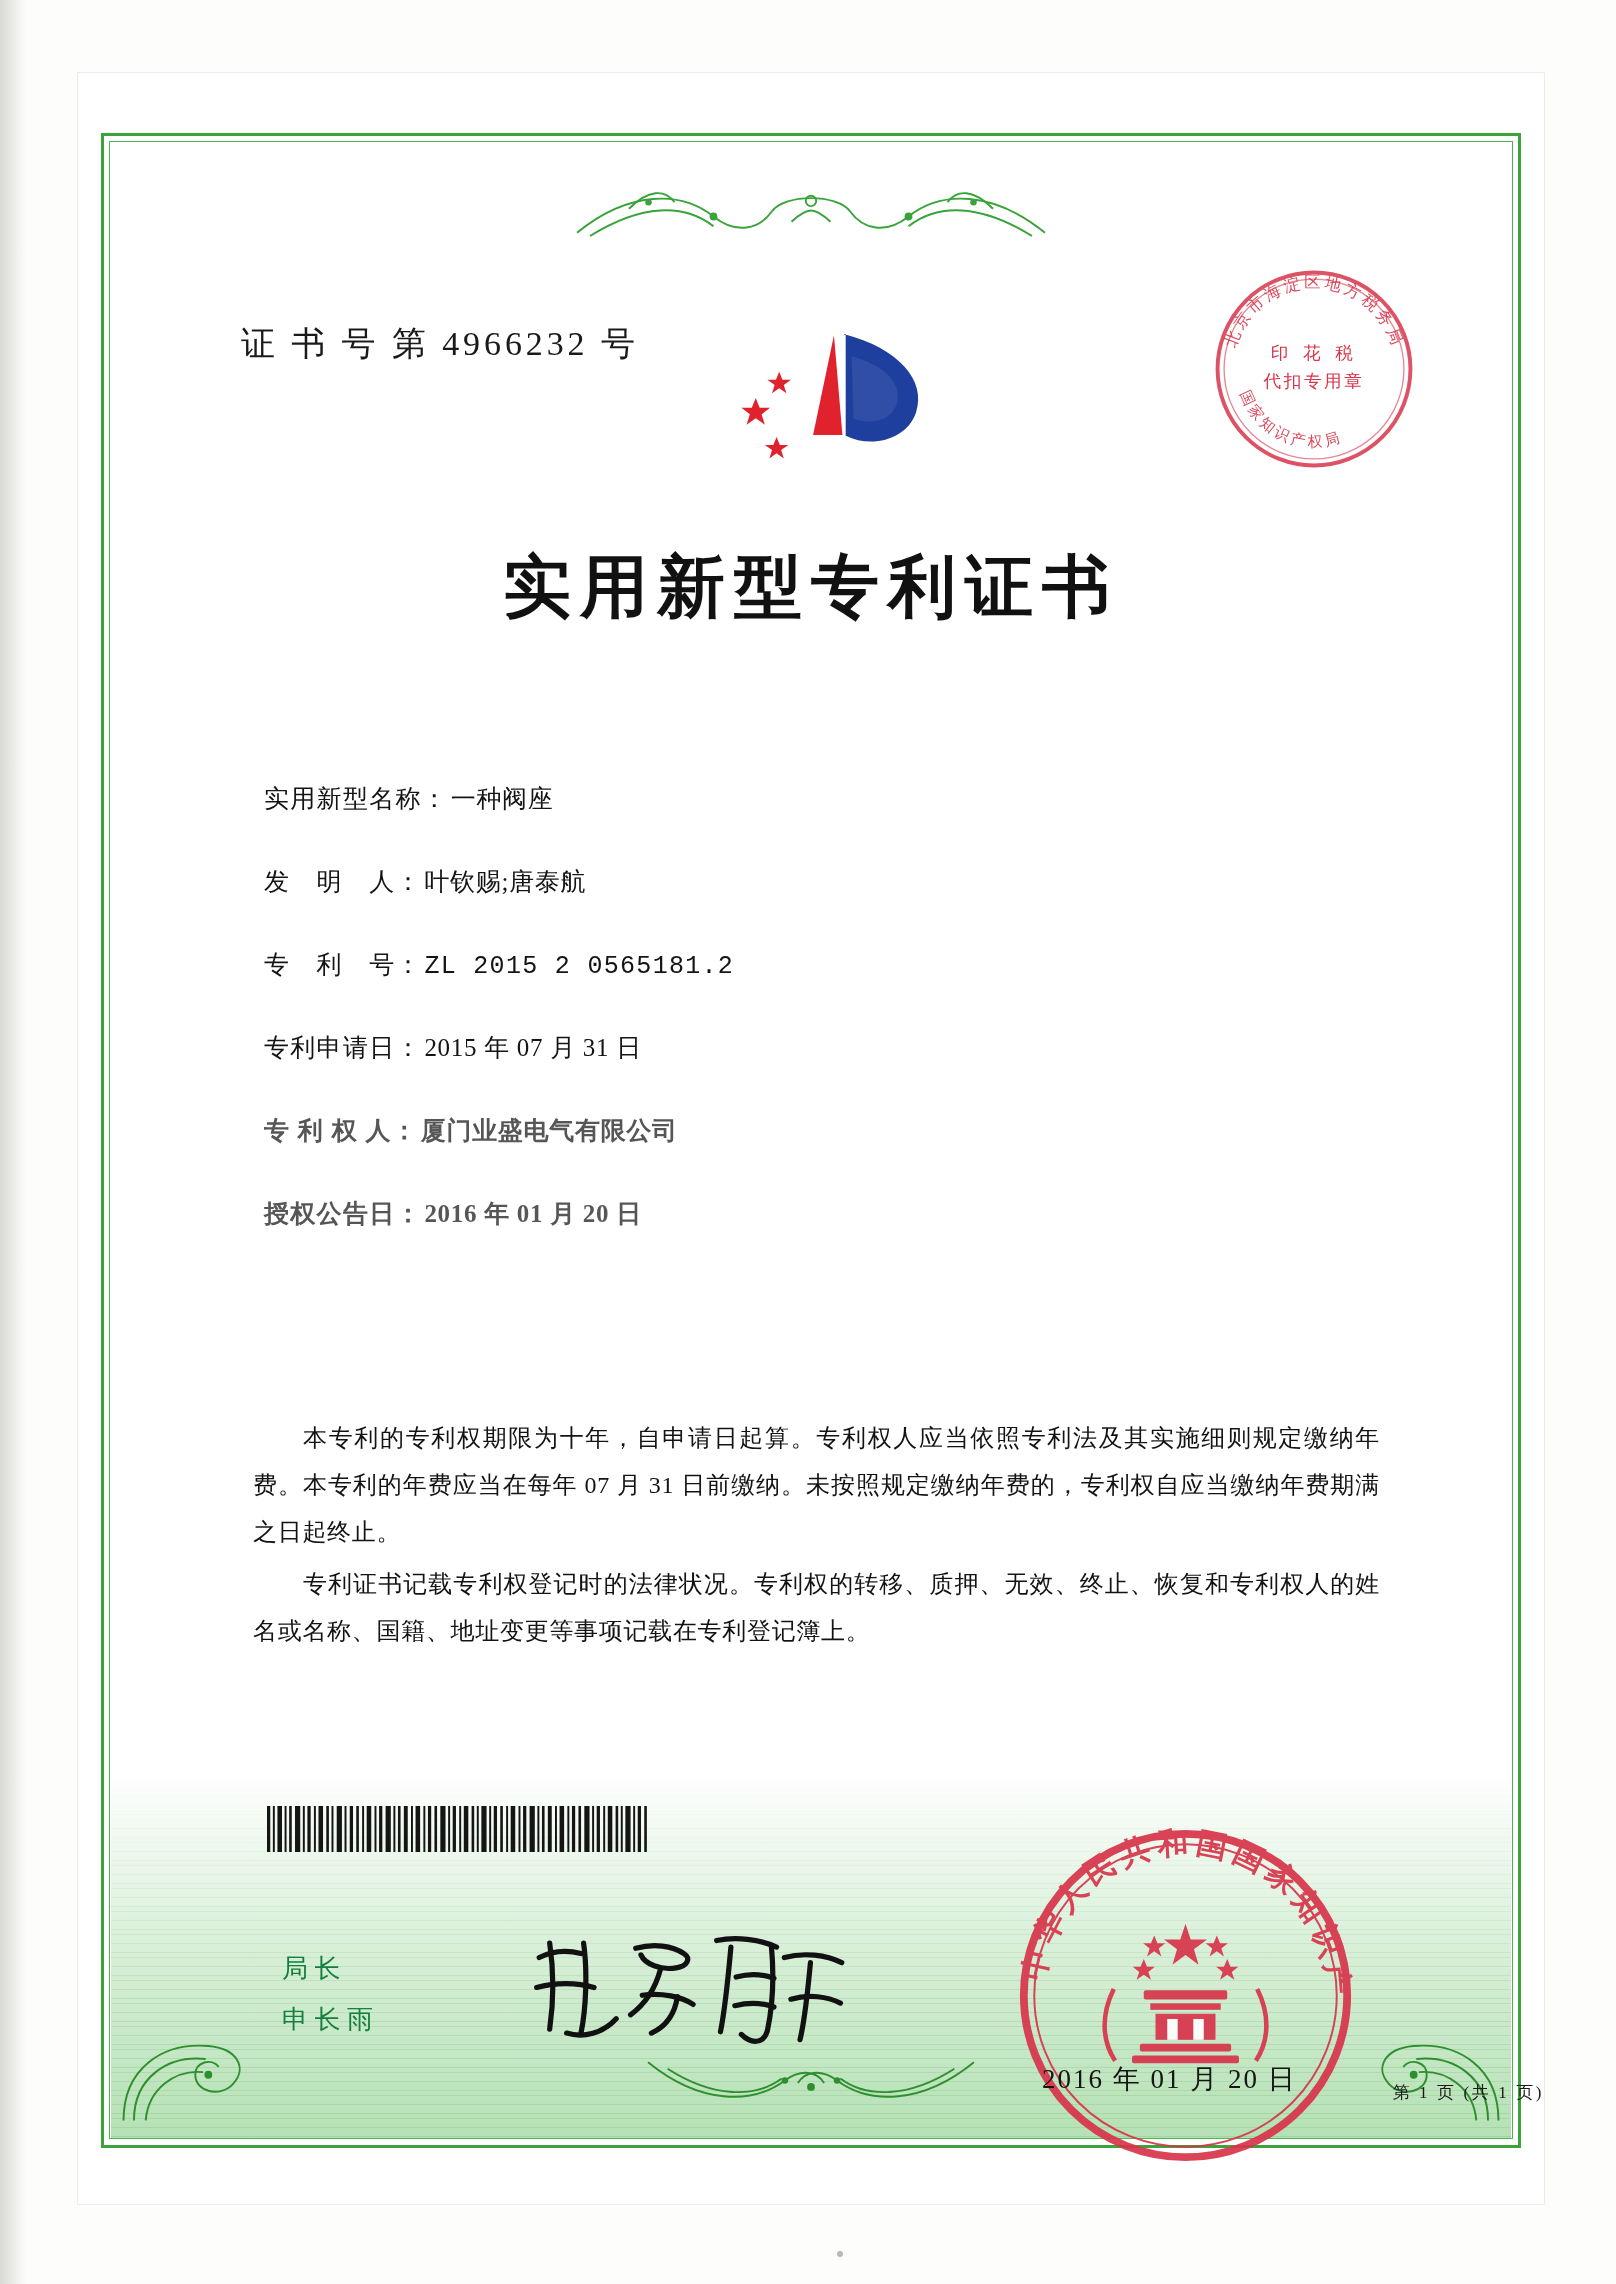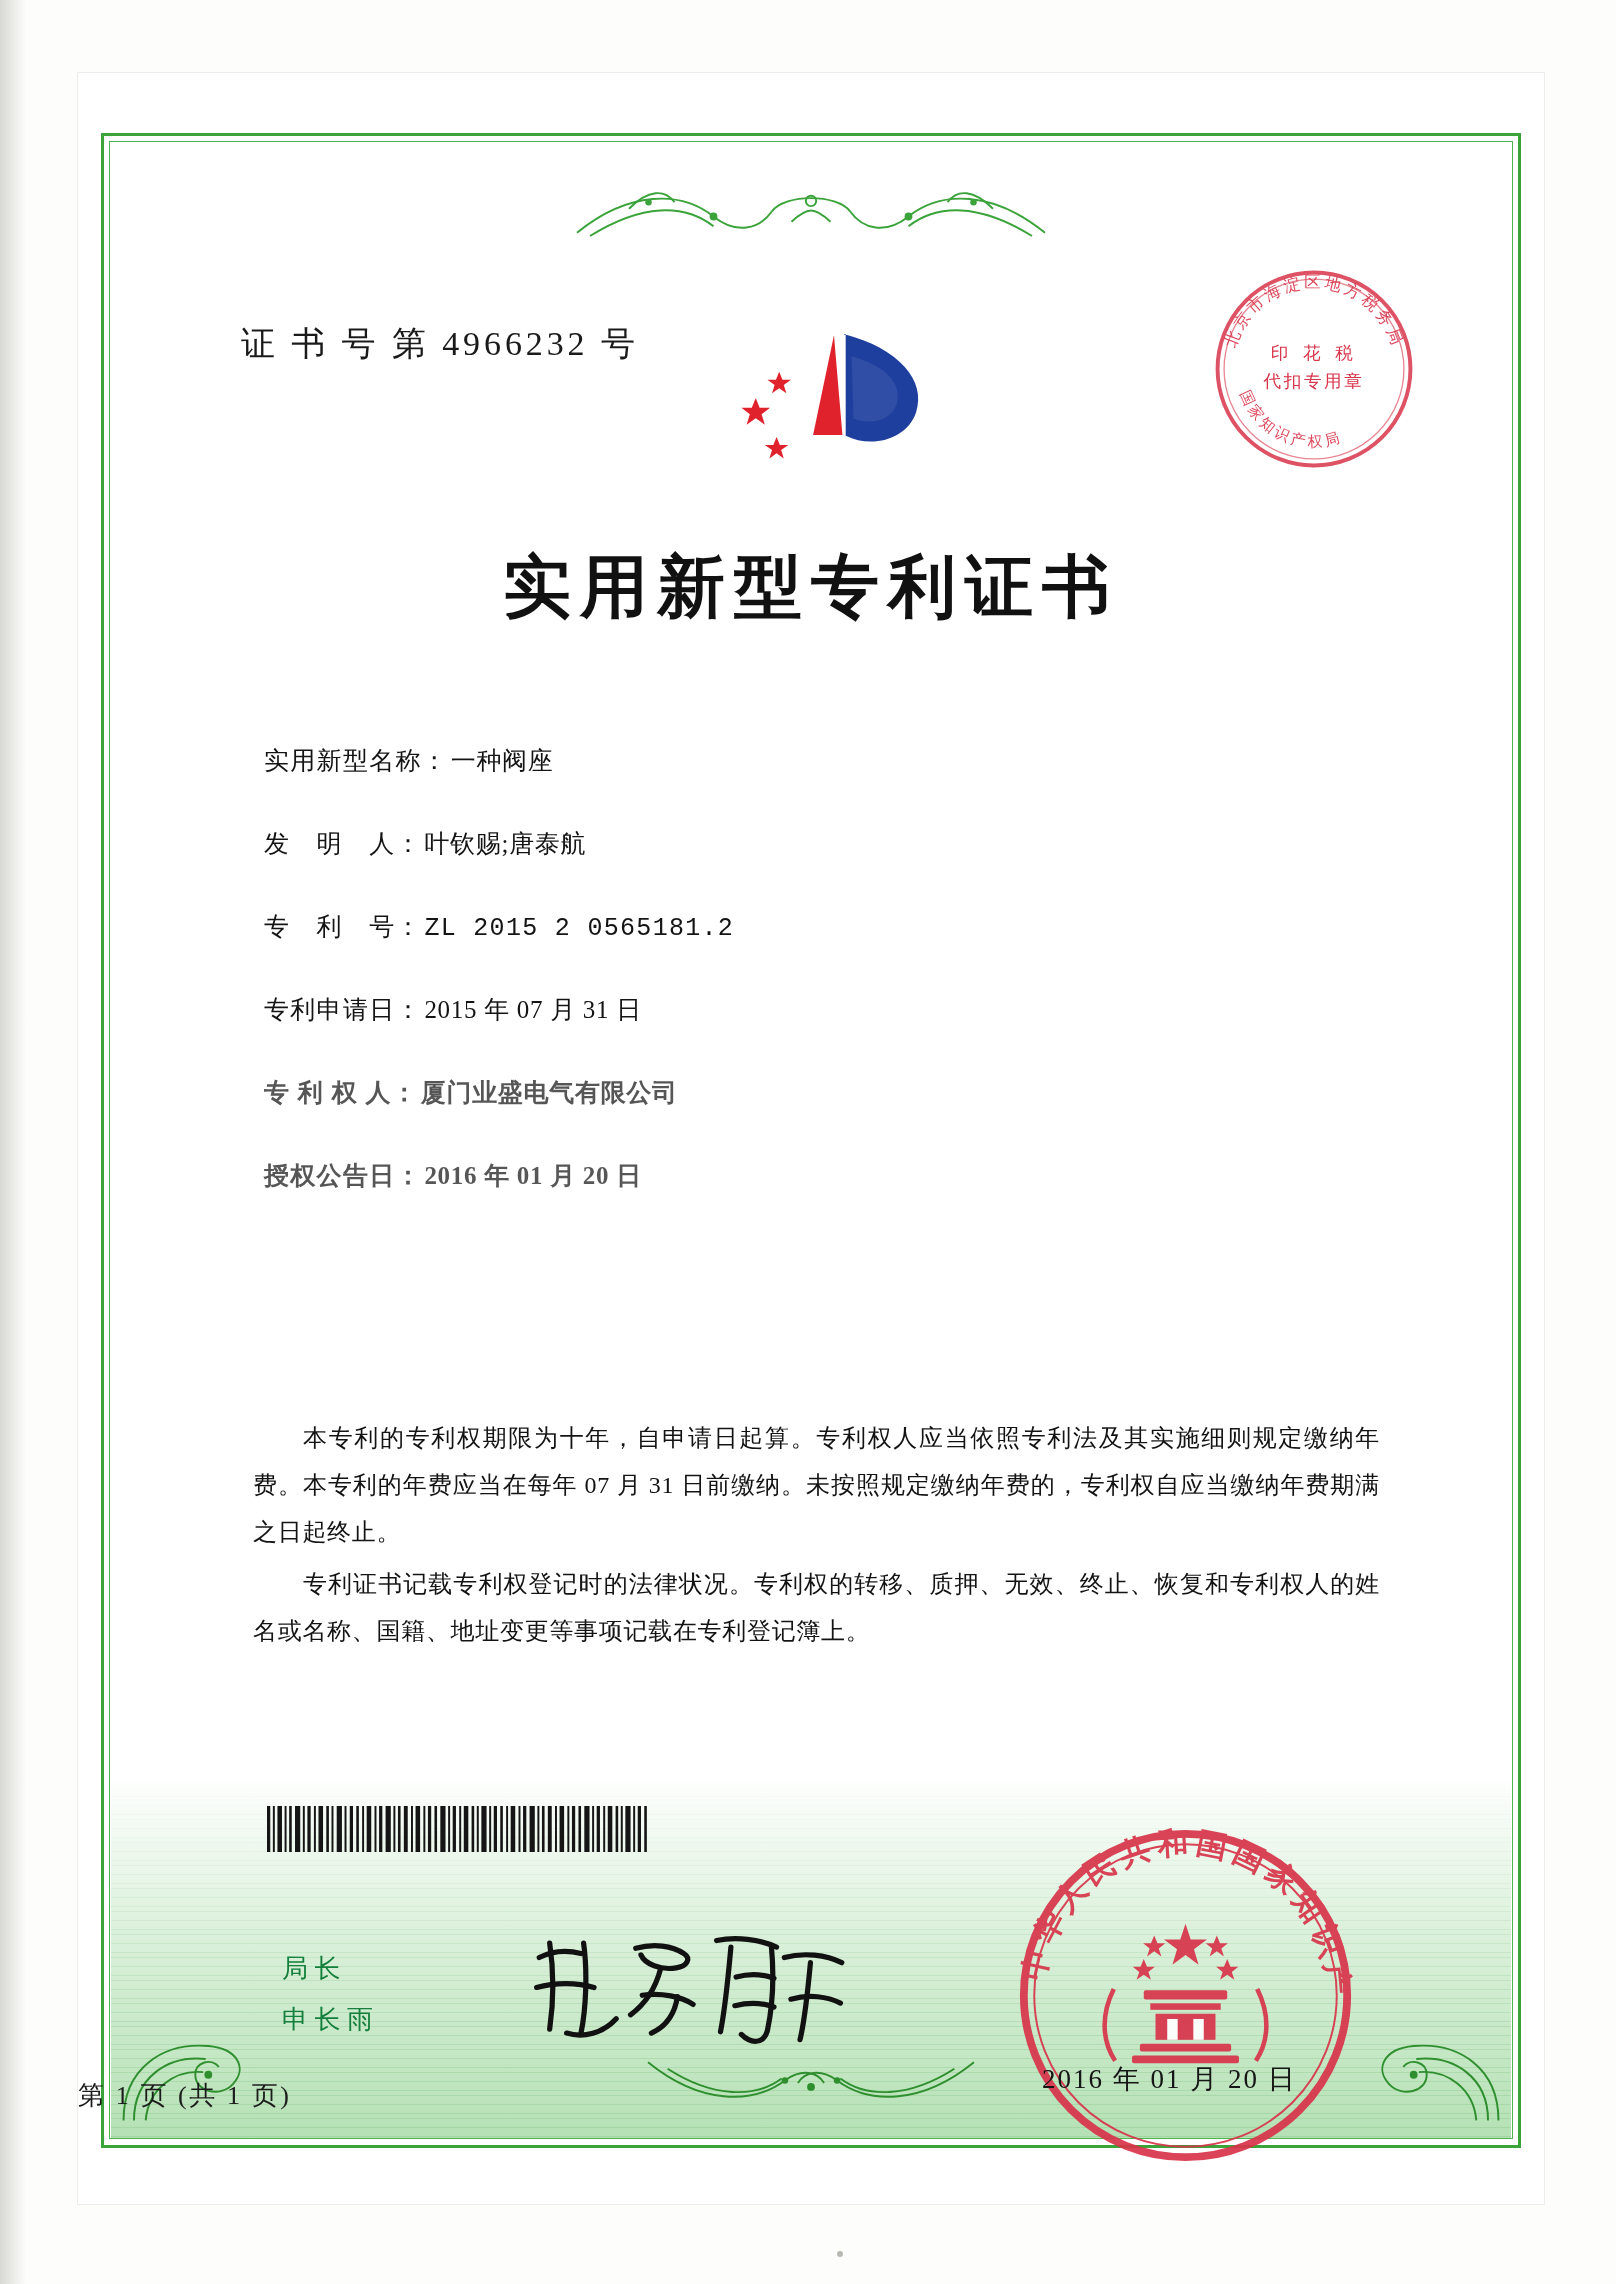--- a/index.html
+++ b/index.html
@@ -133,21 +133,21 @@
     font-weight: bold;
     font-size: 68px;
     letter-spacing: 9px;
     color: #111111;
   }
 
   
   #fields {
     position: absolute;
     left: 186px;
-    top: 671px;
+    top: 709px;
     width: 1108px;
   }
   .field-row {
     display: flex;
     align-items: baseline;
     margin-bottom: 50px;
     font-size: 25px;
     color: #141414;
     white-space: nowrap;
   }
@@ -220,23 +220,23 @@
     font-size: 27px;
     letter-spacing: 2px;
     color: #161616;
     white-space: nowrap;
   }
 
   
   #page-footer {
     position: absolute;
     left: 0; right: 0;
-    bottom: 91px;
-    text-align: left;
-    font-size: 26px;
+    bottom: 100px;
+    text-align: right;
+    font-size: 17px;
     letter-spacing: 2.6px;
     color: #1b1b1b;
   }
 
   
   #scan-speck {
     position: absolute;
     left: 837px;
     top: 2251px;
     width: 5.9px; height: 5.9px;

